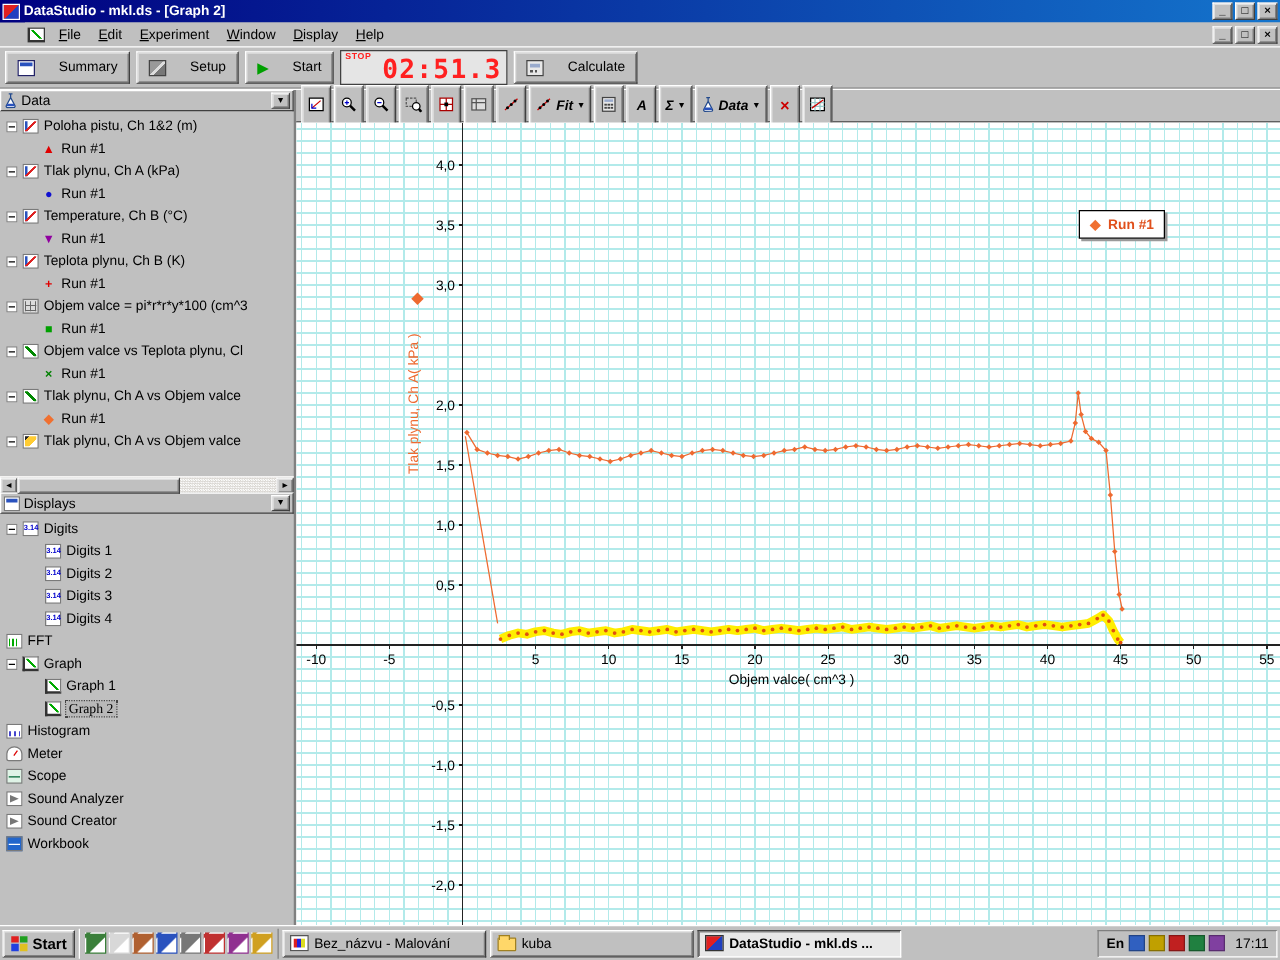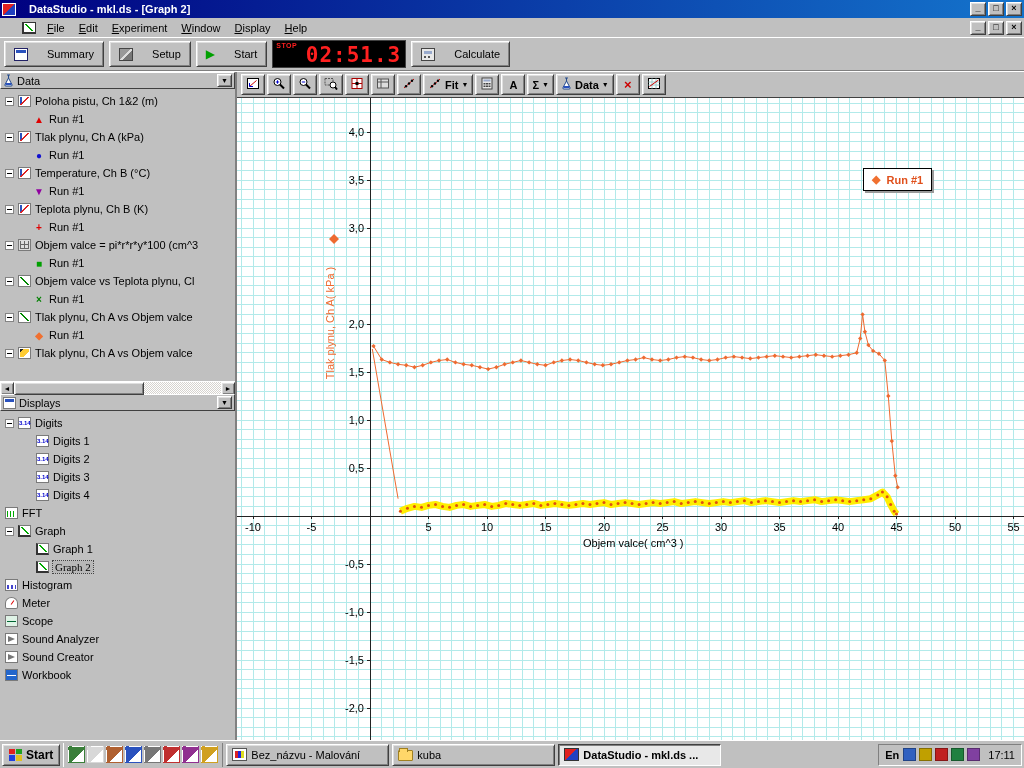--- a/index.html
+++ b/index.html
@@ -9,40 +9,40 @@
     width:1024px; height:768px; position:relative; overflow:hidden;
     font-family:"Liberation Sans", sans-serif; font-size:11px; background:#c0c0c0; color:#000;
     user-select:none;
   }
   .raised { border:1px solid; border-color:#ffffff #404040 #404040 #ffffff; box-shadow: inset 1px 1px 0 #dfdfdf, inset -1px -1px 0 #808080; background:#c0c0c0; }
   .sunken { border:1px solid; border-color:#808080 #ffffff #ffffff #808080; }
 
   
   .titlebar { height:18px; display:flex; align-items:center; padding:1px 2px; background:linear-gradient(90deg,#000080,#1474cc); color:#fff; font-weight:bold; }
   .app-icon { width:14px; height:13px; margin-right:3px; flex:none; background:linear-gradient(135deg,#e02020 0 50%,#2040c0 50% 100%); border:1px solid #fff; }
-  .title-text { flex:1; white-space:nowrap; overflow:hidden;margin-left:10px; }
+  .title-text { flex:1; white-space:nowrap; overflow:hidden; }
   .winbtn { width:16px; height:14px; margin-left:2px; font-size:9px; font-weight:bold; line-height:11px; text-align:center; color:#000; flex:none; }
 
   
   .menubar { height:19px; display:flex; align-items:center; padding:0 2px; background:#c0c0c0;margin-left:20px; }
   .mdi-icon { width:14px; height:12px; margin-right:4px; background:#fff; border:1px solid #333; border-left:2px solid #333; border-bottom:2px solid #333; position:relative; flex:none; }
   .mdi-icon::after { content:""; position:absolute; inset:1px; background:linear-gradient(45deg,transparent 40%,#0a0 40% 55%,transparent 55%); }
   .menu-item { display:inline-block; padding:2px 7px; }
   .menu-item::first-letter { text-decoration:underline; }
   .menu-spacer { flex:1; }
 
   
   .toolbar { height:34px; display:flex; align-items:center; gap:5px; padding:0 4px; background:#c0c0c0; border-top:1px solid #ffffff; border-bottom:1px solid #808080; }
   .tbtn { height:26px; display:flex; align-items:center; gap:19px; padding:0 9px; font-size:11px; }
   .tico { width:14px; height:13px; display:inline-block; position:relative; flex:none; }
   .tico-summary { background:#fff; border:1px solid #226; }
   .tico-summary::after { content:""; position:absolute; left:1px; right:1px; top:1px; height:3px; background:#2a52be; }
   .tico-setup { background:linear-gradient(135deg,#999 0 45%, #ddd 45% 60%, #777 60%); border:1px solid #444; }
   .play-glyph { color:#00a000; font-size:12px; }
-  .timer { width:134px; height:28px; background:#000000; position:relative; flex:none; border:1px solid #404040; }
+  .timer { width:134px; height:28px; background:#e5e5e5; position:relative; flex:none; border:1px solid #404040; }
   .timer .stoplbl { position:absolute; left:3px; top:1px; color:#ff2020; font-size:7px; font-weight:bold; letter-spacing:0.5px; }
   .timer .digits { position:absolute; right:4px; top:2px; font-family:"DejaVu Sans Mono", monospace; font-weight:bold; font-size:21px; color:#ff2020; letter-spacing:1px; }
   .tico-calc { background:#e8e8e8; border:1px solid #444; }
   .tico-calc::before { content:""; position:absolute; left:2px; right:2px; top:2px; height:3px; background:#9ac; }
   .tico-calc::after { content:""; position:absolute; left:2px; right:2px; top:7px; bottom:2px;
     background:repeating-linear-gradient(90deg,#555 0 2px,transparent 2px 4px); }
 
   
   .content { display:flex; height:669px; width:1024px; border-top:1px solid #fff; }
   .sidebar { width:237px; flex:none; display:flex; flex-direction:column; background:#c0c0c0; border-right:2px solid #808080; }
@@ -88,21 +88,21 @@
 
   
   .hscroll { height:13px; flex:none; display:flex; background:#d6d3ce; border-top:1px solid #fff; }
   .hs-btn { width:14px; height:13px; font-size:7px; line-height:11px; text-align:center; flex:none; }
   .hs-track { flex:1; position:relative; background:repeating-conic-gradient(#fff 0 25%,#d6d3ce 0 50%) 0 0/2px 2px; }
   .hs-thumb { position:absolute; left:0; top:0; width:130px; height:13px; }
 
   
   .graph-wrap { flex:1; display:flex; flex-direction:column; }
   .gtoolbar { height:26px; flex:none; display:flex; align-items:center; gap:2px; padding:0 4px; background:#c0c0c0; border-bottom:1px solid #404040; }
-  .gbtn { height:21px; min-width:24px; display:flex; align-items:center; justify-content:center; gap:3px; padding:0 4px; font-weight:bold; font-size:11px; }
+  .gbtn { height:34px; min-width:24px; display:flex; align-items:center; justify-content:center; gap:3px; padding:0 4px; font-weight:bold; font-size:11px;font-style:italic; }
   .gbtn .dd { font-size:7px; }
   .plot { position:relative; flex:1; background:#fff; overflow:hidden; }
   .legend { position:absolute; left:626px; top:70px; height:23px; background:#fff; border:1px solid #000; box-shadow:2px 2px 0 #9a9a9a; display:flex; align-items:center; gap:6px; padding:0 8px; color:#e0501c; font-weight:bold; }
   .legend .lg-marker { color:#f07030; font-size:11px; }
 
   
   .taskbar { position:absolute; left:0; bottom:0; width:1024px; height:28px; background:#c0c0c0; border-top:1px solid #ffffff; display:flex; align-items:center; gap:3px; padding:0 2px; }
   .start-btn { height:22px; display:flex; align-items:center; gap:4px; padding:0 6px; font-weight:bold; font-size:12px; }
   .winlogo { width:13px; height:12px; display:grid; grid-template-columns:1fr 1fr; grid-template-rows:1fr 1fr; gap:1px; flex:none; }
   .winlogo i { display:block; }

